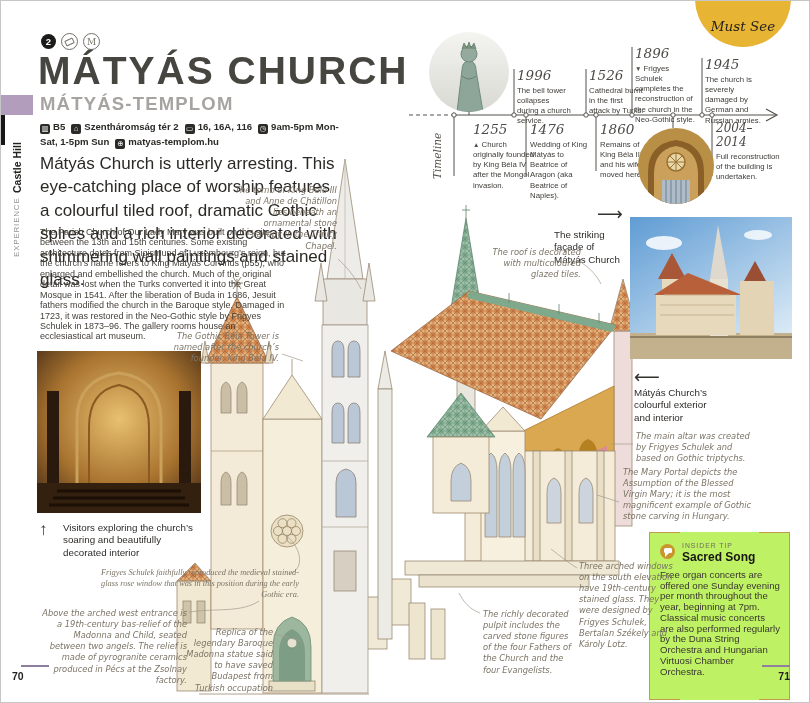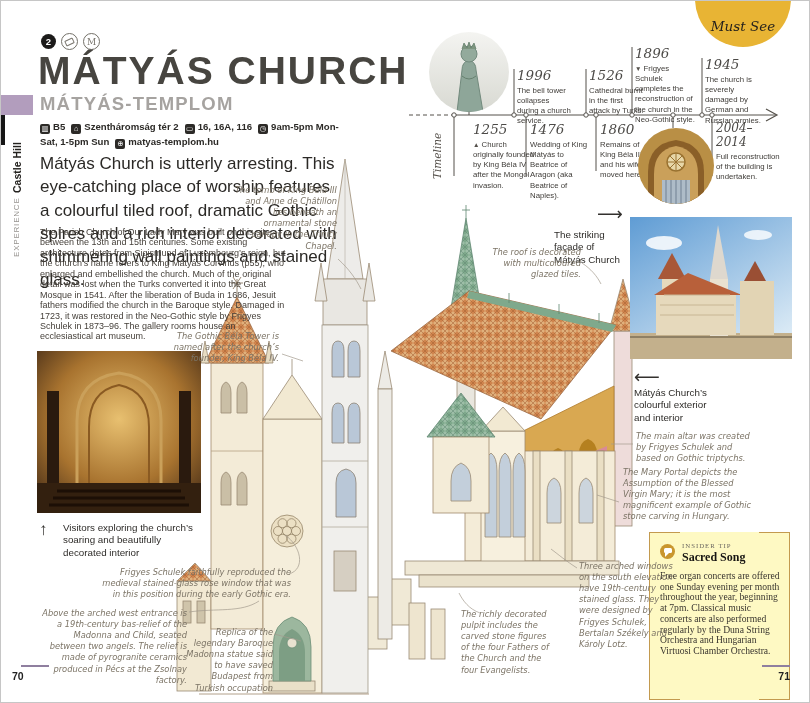--- a/index.html
+++ b/index.html
@@ -41,24 +41,24 @@
   .info .ic:first-child{margin-left:0;}
   .intro{left:39px;top:151px;width:300px;font-size:17px;line-height:1.37;color:#2b2926;z-index:3;}
   .bodytext{left:39px;top:226px;width:250px;font-size:9px;line-height:1.16;color:#46413b;z-index:3;}
   
   .ann{font-family:"DejaVu Sans",sans-serif;font-style:italic;font-size:8.3px;
     line-height:1.34;color:#7c7466;z-index:4;}
   .ar{text-align:right;}
   .ann-tomb{left:232px;top:184px;width:104px;}
   .ann-bela{left:168px;top:330px;width:110px;}
   .ann-roof{left:480px;top:246px;width:100px;}
-  .ann-rose{left:92px;top:566px;width:198px;}
+  .ann-rose{left:100px;top:566px;width:198px;font-family:Liberation Serif, serif;}
   .ann-west{left:36px;top:607px;width:150px;}
   .ann-madonna{left:182px;top:626px;width:90px;}
-  .ann-pulpit{left:460px;top:608px;width:94px;}
+  .ann-pulpit{left:482px;top:608px;width:94px;}
   .ann-windows{left:578px;top:560px;width:98px;}
   .ann-altar{left:635px;top:430px;width:114px;}
   .ann-mary{left:622px;top:466px;width:130px;}
   
   .tl-svg{left:405px;top:40px;z-index:2;}
   .tl-label{left:430px;top:118px;height:60px;writing-mode:vertical-rl;transform:rotate(180deg);
     font-family:"DejaVu Serif",serif;font-style:italic;font-size:10.5px;color:#55504a;z-index:3;}
   .tl-block{z-index:3;}
   .tl-year{font-family:"DejaVu Serif",serif;font-style:italic;font-size:13.5px;color:#4c4a47;margin-bottom:3px;}
   .tl-year.small{font-size:12px;}
@@ -78,21 +78,21 @@
   
   .cap{font-size:9.8px;line-height:1.26;color:#2e2c29;z-index:3;}
   .cap-interior-arrow{left:38px;top:519px;font-size:17px;color:#33312e;z-index:3;}
   .cap-interior{left:62px;top:521px;width:142px;}
   .cap-facade-arrow{left:596px;top:202px;font-size:18px;color:#33312e;z-index:3;}
   .cap-facade{left:553px;top:228px;width:70px;text-align:left;}
   .cap-ext-arrow{left:633px;top:365px;font-size:18px;color:#33312e;z-index:3;}
   .cap-ext{left:633px;top:386px;width:88px;}
   
   .tip{left:648px;top:531px;width:141px;height:168px;border-left:1px solid var(--tip-gold);
-    border-right:1px solid var(--tip-gold);padding:10px 9px 0 10px;z-index:3;background:#fef9c3;font-family:Liberation Serif, serif;}
+    border-right:1px solid var(--tip-gold);padding:10px 9px 0 10px;z-index:3;background:#bef264;}
   .tip .corner{position:absolute;width:30px;height:10px;}
   .tip .tl{left:0;top:0;border-top:1px solid var(--tip-gold);}
   .tip .tr{right:0;top:0;border-top:1px solid var(--tip-gold);}
   .tip .bl{left:0;bottom:0;border-bottom:1px solid var(--tip-gold);}
   .tip .br{right:0;bottom:0;border-bottom:1px solid var(--tip-gold);}
   .tip-head{display:flex;align-items:flex-start;gap:7px;}
   .bubble{width:15px;height:15px;border-radius:50%;background:#c9962e;position:relative;flex:0 0 15px;margin-top:2px;}
   .bubble::before{content:"";position:absolute;left:3.5px;top:4px;width:8px;height:5px;
     background:#fff;border-radius:1.5px;}
   .bubble::after{content:"";position:absolute;left:5px;top:9px;border:2px solid transparent;

